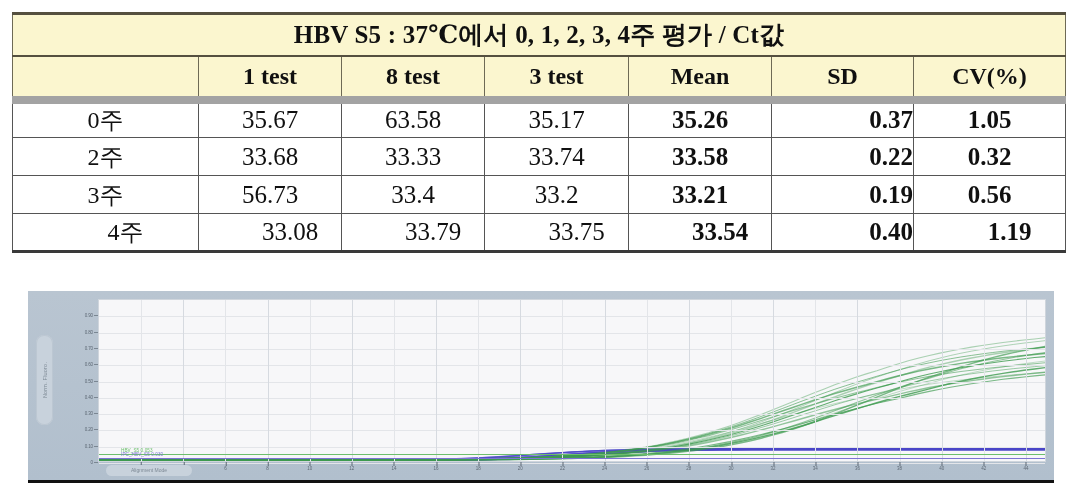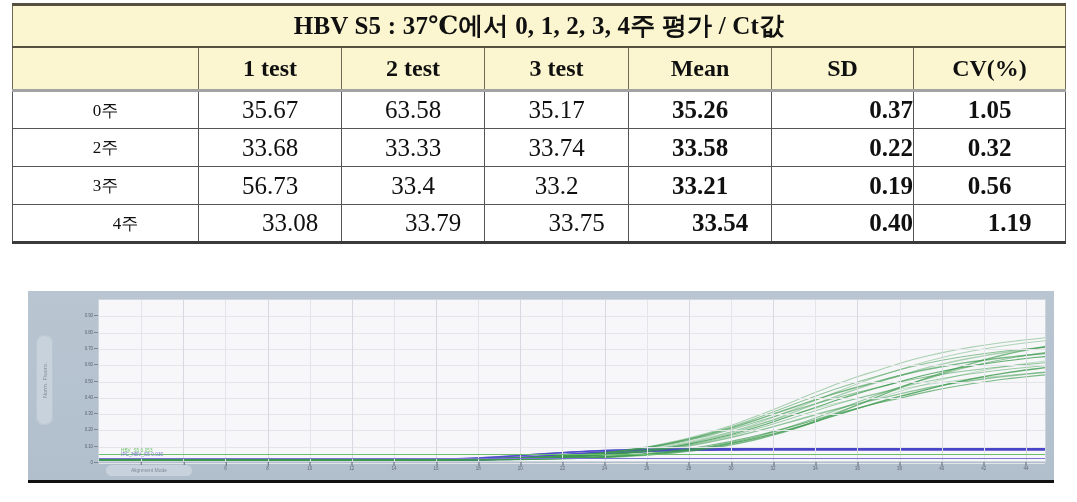--- a/index.html
+++ b/index.html
@@ -12,21 +12,21 @@
   }
   #page {
     position: relative;
     width: 1077px; height: 502px;
     background: #ffffff;
   }
 
   
   #table-wrap {
     position: absolute;
-    left: 12px; top: 3px;
+    left: 12px; top: 12px;
     width: 1053px;
     height: 283px;
   }
   table.data-table {
     width: 100%;
     border-collapse: collapse;
     table-layout: fixed;
   }
   table.data-table td, table.data-table th {
     border: 1px solid #6e6a55;
@@ -43,33 +43,33 @@
     font-weight: bold;
     letter-spacing: .2px;
     border-top: 3px solid #55503f;
     border-bottom: 2px solid #55503f;
   }
   tr.head-row td {
     background: #fbf6cf;
     height: 44px;
     font-size: 24px;
     font-weight: bold;
-    border-bottom: 3px solid #a3a3a3;
+    border-bottom: 8px solid #a3a3a3;
   }
   tr.head-row td.corner { background:#fbf6cf; }
   tr.body-row td {
     background: #ffffff;
     height: 38px;
     font-size: 25px;
     border-left: 1px solid #555;
     border-right: 1px solid #555;
     border-top: 1px solid #555;
     border-bottom: 1px solid #555;
   }
-  tr.body-row td.weeklabel { font-size: 17px; }
+  tr.body-row td.weeklabel { font-size: 24px; }
   tr.body-row td.mean { font-weight: bold; }
   tr.body-row td.sd { font-weight: bold; text-align: right; }
   tr.body-row td.cv { font-weight: bold; }
   tr.body-row.last td { border-bottom: 3px solid #3a3a3a; padding-left: 40px; }
 
   
   #chart-panel {
     position: absolute;
     left: 28px; top: 291px;
     width: 1026px; height: 192px;
@@ -201,21 +201,21 @@
           <col style="width:142px">
           <col style="width:152px">
       </colgroup>
       <tbody>
         <tr class="title-row">
           <td colspan="7">HBV S5 : 37℃에서 0, 1, 2, 3, 4주 평가 / Ct값</td>
         </tr>
         <tr class="head-row">
           <td class="corner"></td>
           <td>1 test</td>
-          <td>2 test</td>
+          <td>8 test</td>
           <td>3 test</td>
           <td>Mean</td>
           <td>SD</td>
           <td>CV(%)</td>
         </tr>
 
         <tr class="body-row">
           <td class="weeklabel">0주</td>
           <td>35.67</td>
           <td>63.58</td>

